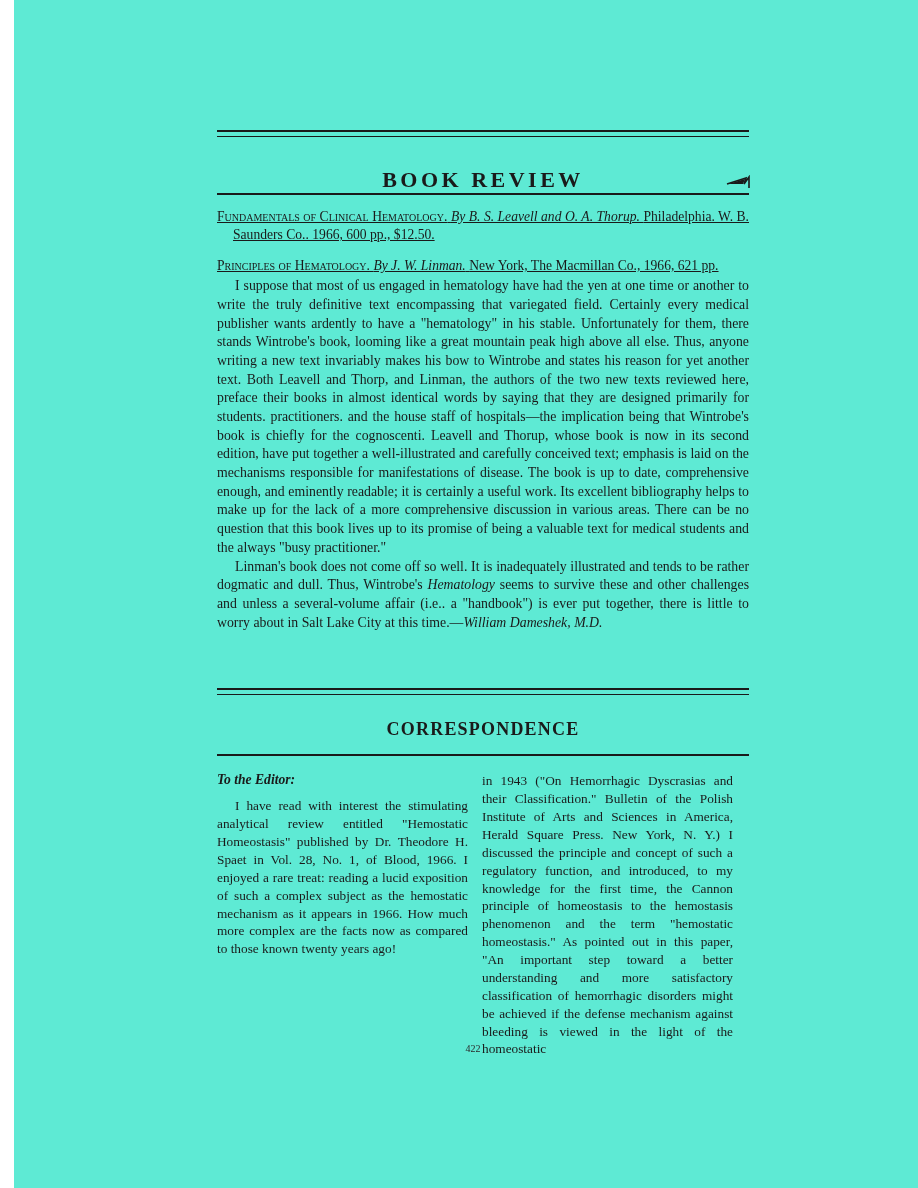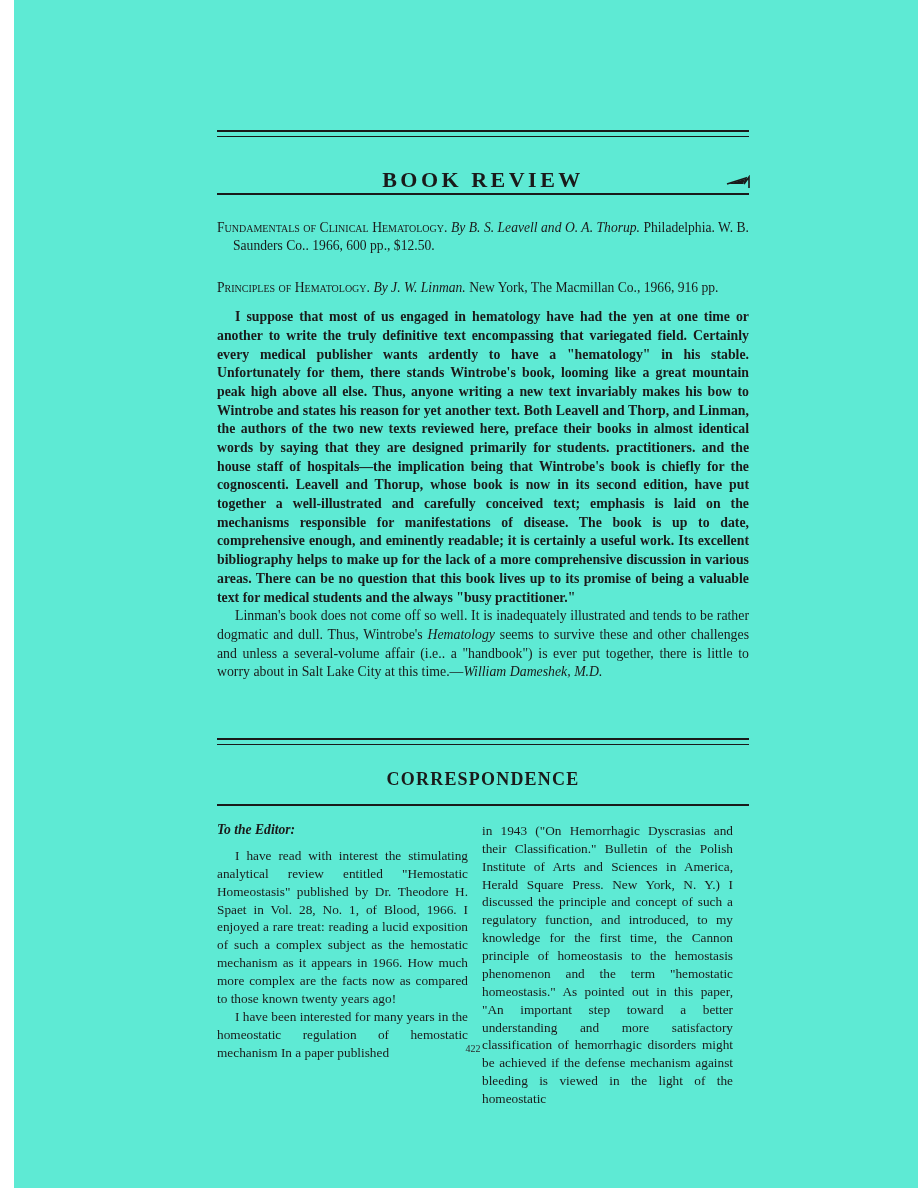--- a/index.html
+++ b/index.html
@@ -60,45 +60,46 @@
   .br-editor .ed-name {
     font-variant: small-caps;
     font-size: 15px;
   }
   .br-editor .ed-role {
     font-style: italic;
   }
 
   
   .cite-block {
-    margin-top: 24px;
+    margin-top: 13px;
     font-size: 13.6px;
     line-height: 1.33;
     text-align: justify;
+    text-decoration: underline;
   }
   .cite-block .ref-title {
     font-variant: small-caps;
   }
   .cite-block .ref-authors {
     font-style: italic;
   }
   .cite-indent {
     padding-left: 16px;
     text-indent: -16px;
   }
 
   
   .para {
     font-size: 13.8px;
     line-height: 1.355;
     text-align: justify;
     text-indent: 18px;
     margin: 0;
   }
-  .para.first { margin-top: 11px; font-weight: bold; }
+  .para.first { margin-top: 2px; }
   .para em { font-style: italic; }
 
   
   .corr-wrap { margin-top: 56px; }
   .corr-title {
     text-align: center;
     font-size: 18px;
     font-weight: bold;
     letter-spacing: 1.2px;
     margin-top: 24px;
@@ -159,37 +160,36 @@
 
     <div class="cite-block cite-indent">
       <span class="ref-title">Fundamentals of Clinical Hematology.</span>
       <span class="ref-authors">By B. S. Leavell and O. A. Thorup.</span>
       <span>Philadelphia. W. B. Saunders Co.. 1966, 600 pp., $12.50.</span>
     </div>
 
     <div class="cite-block cite-indent">
       <span class="ref-title">Principles of Hematology.</span>
       <span class="ref-authors">By J. W. Linman.</span>
-      <span>New York, The Macmillan Co., 1966, 916 pp.</span>
+      <span>New York, The Macmillan Co., 1966, 621 pp.</span>
     </div>
 
     <p class="para first">I suppose that most of us engaged in hematology have had the yen at one time or another to write the truly definitive text encompassing that variegated field. Certainly every medical publisher wants ardently to have a "hematology" in his stable. Unfortunately for them, there stands Wintrobe's book, looming like a great mountain peak high above all else. Thus, anyone writing a new text invariably makes his bow to Wintrobe and states his reason for yet another text. Both Leavell and Thorp, and Linman, the authors of the two new texts reviewed here, preface their books in almost identical words by saying that they are designed primarily for students. practitioners. and the house staff of hospitals—the implication being that Wintrobe's book is chiefly for the cognoscenti. Leavell and Thorup, whose book is now in its second edition, have put together a well-illustrated and carefully conceived text; emphasis is laid on the mechanisms responsible for manifestations of disease. The book is up to date, comprehensive enough, and eminently readable; it is certainly a useful work. Its excellent bibliography helps to make up for the lack of a more comprehensive discussion in various areas. There can be no question that this book lives up to its promise of being a valuable text for medical students and the always "busy practitioner."</p>
 
     <p class="para"><span>Linman's book does not come off so well. It is inadequately illustrated and tends to be rather dogmatic and dull. Thus, Wintrobe's </span><em>Hematology</em><span> seems to survive these and other challenges and unless a several-volume affair (i.e.. a "handbook") is ever put together, there is little to worry about in Salt Lake City at this time.—</span><em>William Dameshek, M.D.</em></p>
 
     <div class="corr-wrap">
       <div class="double-rule"></div>
       <div class="corr-title">CORRESPONDENCE</div>
       <div class="heavy-rule"></div>
 
       <div class="cols">
         <div class="col">
           <div class="to-editor">To the Editor:</div>
           <p class="para">I have read with interest the stimulating analytical review entitled "Hemostatic Homeostasis" published by Dr. Theodore H. Spaet in Vol. 28, No. 1, of Blood, 1966. I enjoyed a rare treat: reading a lucid exposition of such a complex subject as the hemostatic mechanism as it appears in 1966. How much more complex are the facts now as compared to those known twenty years ago!</p>
-          <p class="para">I have been interested for many years in the homeostatic regulation of hemostatic mechanism In a paper published</p>
         </div>
         <div class="col">
           <p class="para" style="text-indent:0;">in 1943 ("On Hemorrhagic Dyscrasias and their Classification." Bulletin of the Polish Institute of Arts and Sciences in America, Herald Square Press. New York, N. Y.) I discussed the principle and concept of such a regulatory function, and introduced, to my knowledge for the first time, the Cannon principle of homeostasis to the hemostasis phenomenon and the term "hemostatic homeostasis." As pointed out in this paper, "An important step toward a better understanding and more satisfactory classification of hemorrhagic disorders might be achieved if the defense mechanism against bleeding is viewed in the light of the homeostatic</p>
         </div>
       </div>
     </div>
 
   </div>
 
   <div class="pagenum">422</div>

